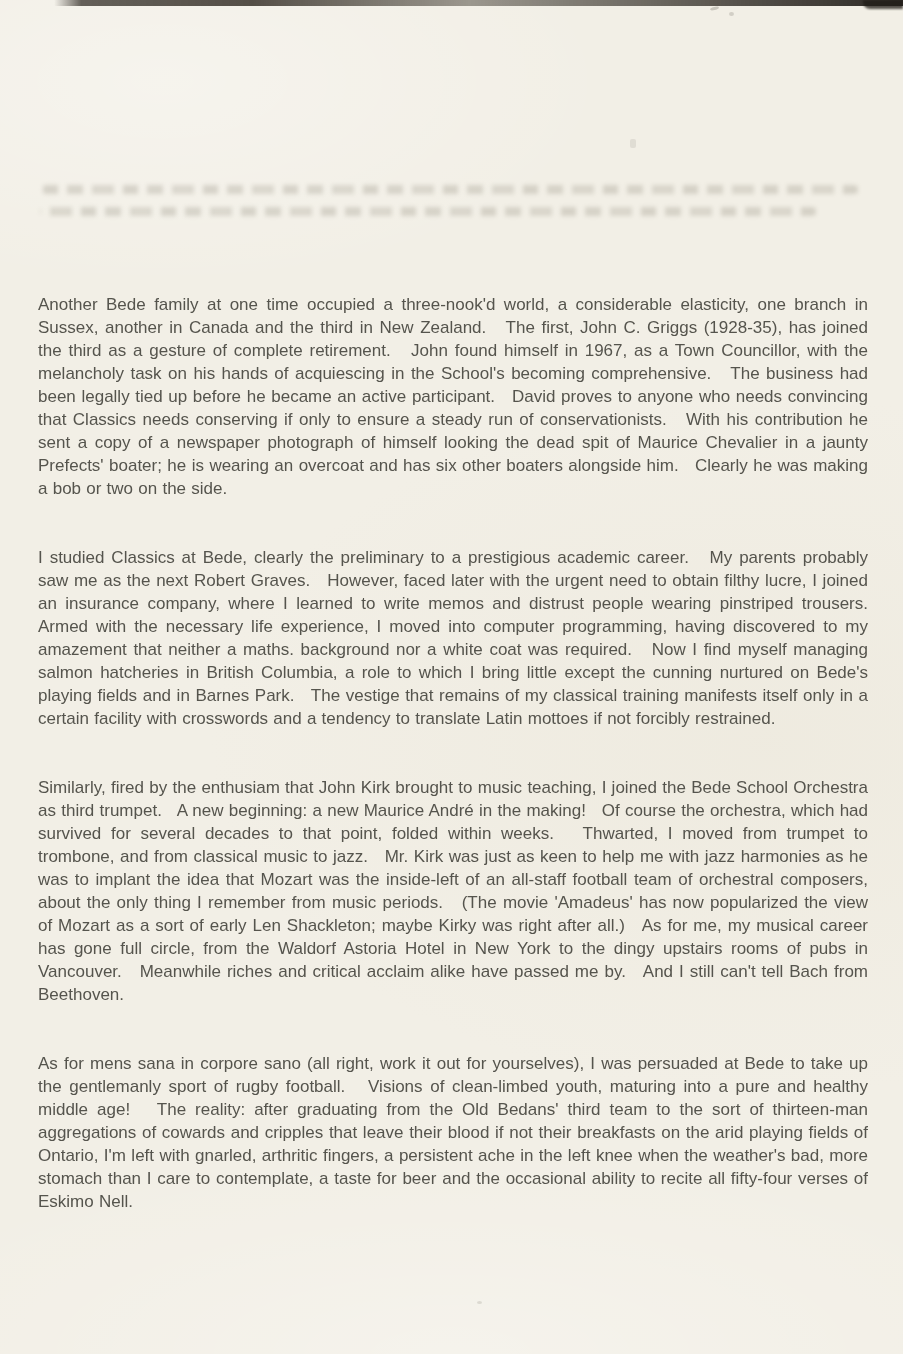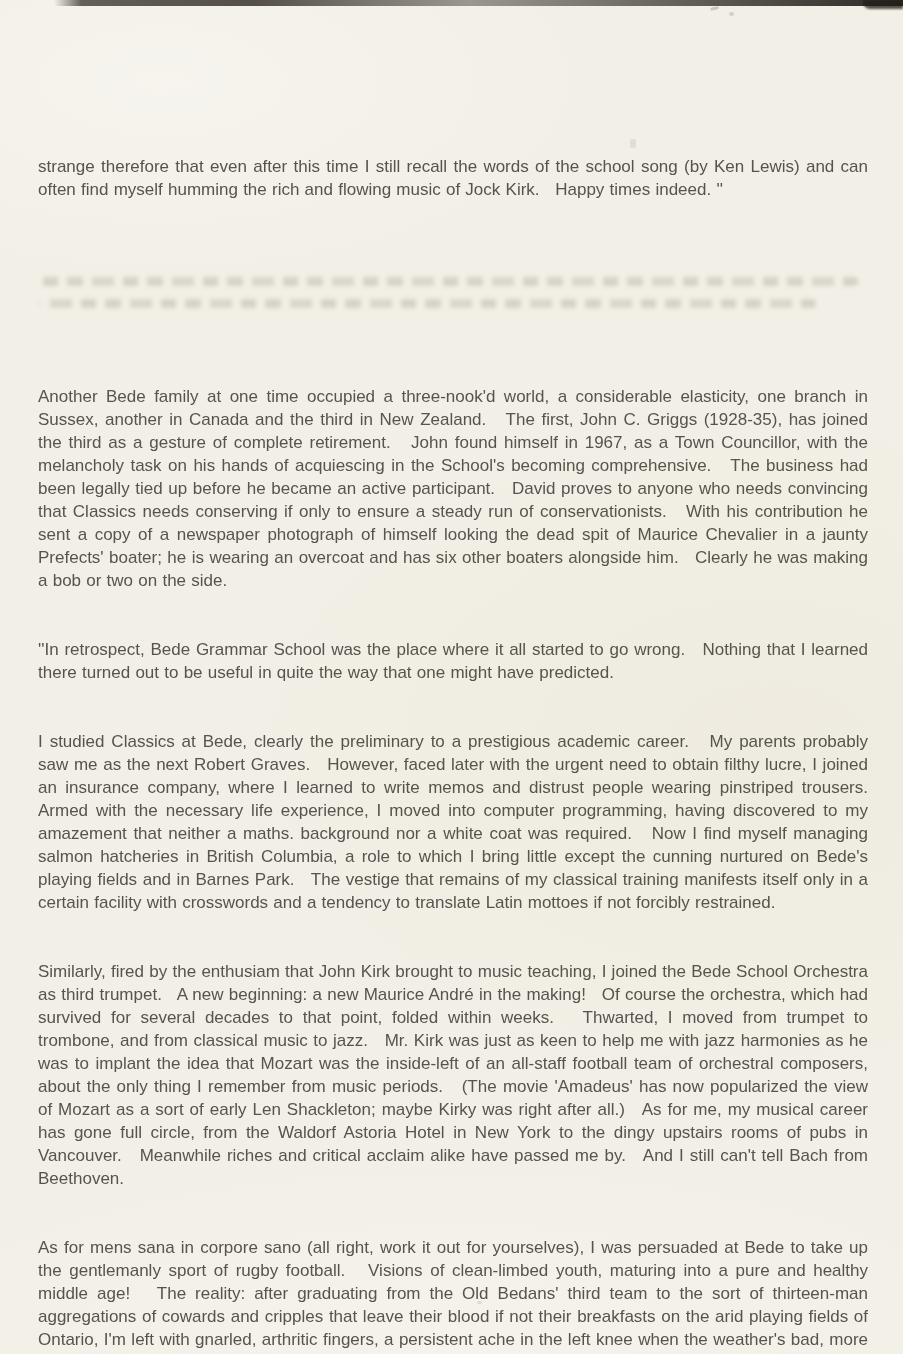--- a/index.html
+++ b/index.html
@@ -98,29 +98,27 @@
 
   <div class="top-edge"></div>
   <div class="top-edge-right"></div>
   <div class="speck" id="sp1"></div>
   <div class="speck" id="sp2"></div>
   <div class="speck" id="sp3"></div>
   <div class="speck" id="sp4"></div>
 
   <main class="text-block">
 
-    <p>strange therefore that even after this time I still recall the words of the school song (by Ken Lewis) and can often find myself humming the rich and flowing music of Jock Kirk.   Happy times indeed. ''</p>
 
     <div class="ghost">
       <div class="ghost-line gl1"></div>
       <div class="ghost-line gl2"></div>
     </div>
 
     <p>Another Bede family at one time occupied a three-nook'd world, a considerable elasticity, one branch in Sussex, another in Canada and the third in New Zealand.   The first, John C. Griggs (1928-35), has joined the third as a gesture of complete retirement.   John found himself in 1967, as a Town Councillor, with the melancholy task on his hands of acquiescing in the School's becoming comprehensive.   The business had been legally tied up before he became an active participant.   David proves to anyone who needs convincing that Classics needs conserving if only to ensure a steady run of conservationists.   With his contribution he sent a copy of a newspaper photograph of himself looking the dead spit of Maurice Chevalier in a jaunty Prefects' boater; he is wearing an overcoat and has six other boaters alongside him.   Clearly he was making a bob or two on the side.</p>
-    <p>''In retrospect, Bede Grammar School was the place where it all started to go wrong.   Nothing that I learned there turned out to be useful in quite the way that one might have predicted.</p>
     <p>I studied Classics at Bede, clearly the preliminary to a prestigious academic career.   My parents probably saw me as the next Robert Graves.   However, faced later with the urgent need to obtain filthy lucre, I joined an insurance company, where I learned to write memos and distrust people wearing pinstriped trousers.   Armed with the necessary life experience, I moved into computer programming, having discovered to my amazement that neither a maths. background nor a white coat was required.   Now I find myself managing salmon hatcheries in British Columbia, a role to which I bring little except the cunning nurtured on Bede's playing fields and in Barnes Park.   The vestige that remains of my classical training manifests itself only in a certain facility with crosswords and a tendency to translate Latin mottoes if not forcibly restrained.</p>
     <p>Similarly, fired by the enthusiam that John Kirk brought to music teaching, I joined the Bede School Orchestra as third trumpet.   A new beginning: a new Maurice André in the making!   Of course the orchestra, which had survived for several decades to that point, folded within weeks.   Thwarted, I moved from trumpet to trombone, and from classical music to jazz.   Mr. Kirk was just as keen to help me with jazz harmonies as he was to implant the idea that Mozart was the inside-left of an all-staff football team of orchestral composers, about the only thing I remember from music periods.   (The movie 'Amadeus' has now popularized the view of Mozart as a sort of early Len Shackleton; maybe Kirky was right after all.)   As for me, my musical career has gone full circle, from the Waldorf Astoria Hotel in New York to the dingy upstairs rooms of pubs in Vancouver.   Meanwhile riches and critical acclaim alike have passed me by.   And I still can't tell Bach from Beethoven.</p>
     <p>As for mens sana in corpore sano (all right, work it out for yourselves), I was persuaded at Bede to take up the gentlemanly sport of rugby football.   Visions of clean-limbed youth, maturing into a pure and healthy middle age!   The reality: after graduating from the Old Bedans' third team to the sort of thirteen-man aggregations of cowards and cripples that leave their blood if not their breakfasts on the arid playing fields of Ontario, I'm left with gnarled, arthritic fingers, a persistent ache in the left knee when the weather's bad, more stomach than I care to contemplate, a taste for beer and the occasional ability to recite all fifty-four verses of Eskimo Nell.</p>
     
     
     
     
 
     
 

